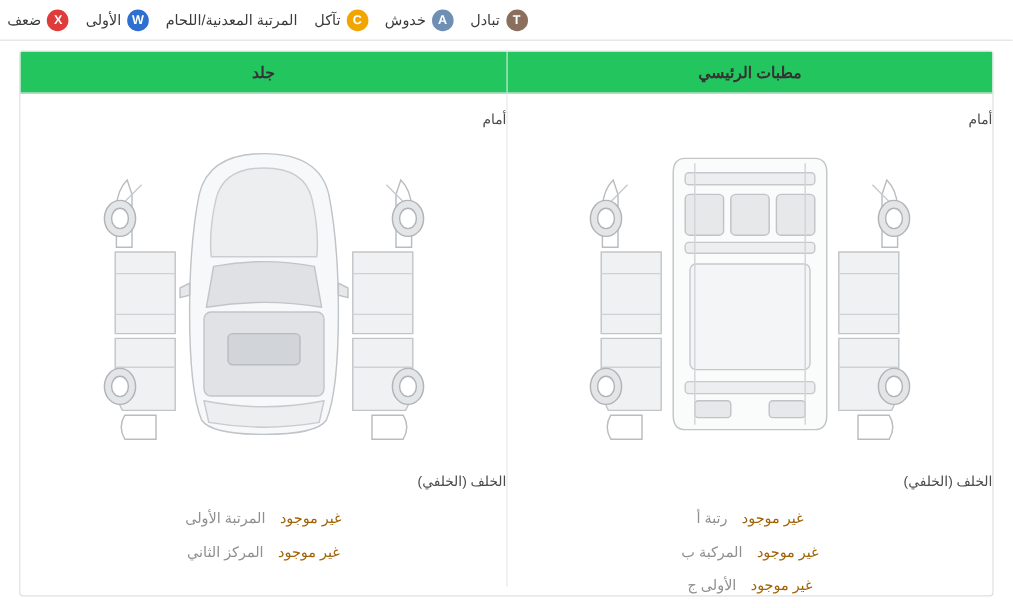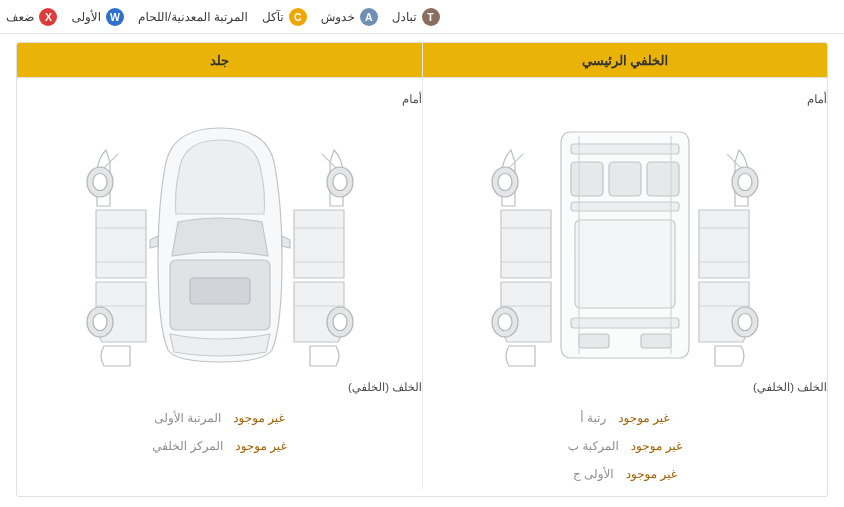--- a/index.html
+++ b/index.html
@@ -52,21 +52,21 @@
     margin: 8px 16px 0 16px;
     border: 1px solid #e0e0e0;
     border-radius: 3px;
     overflow: hidden;
     height: 455px;
     background: #fff;
   }
   .head-row { display: flex; flex-direction: row; }
   .head-cell {
     flex: 1 1 50%;
-    background: #eab308;
+    background: #22c55e;
     text-align: center;
     font-size: 13px;
     font-weight: bold;
     color: #333;
     padding: 10px 0 9px 0;
     border-bottom: 1px solid #e0e0e0;
   }
   .head-cell.sep { border-left: 1px solid #e8e8e8; }
 
   .body-row { display: flex; flex-direction: row; height: 411px; }
@@ -75,21 +75,21 @@
     position: relative;
     padding-top: 14px;
   }
   .body-cell.sep { border-left: 1px solid #e8e8e8; }
 
   .orient {
     text-align: right;
     font-size: 11.5px;
     color: #4a4a4a;
   }
-  .orient.bottom { margin-top: 2px; }
+  .orient.bottom { margin-top: 16px; }
 
   .diagram-wrap {
     display: flex;
     justify-content: center;
     align-items: center;
     height: 272px;
   }
 
   .rows {
     margin-top: 10px;
@@ -144,21 +144,21 @@
     <div class="legend-item">
       <span class="legend-badge" style="background:#e03b3b">X</span>
       <span>ضعف</span>
     </div>
 
   </div>
 
   <div class="panel">
 
     <div class="head-row">
-      <div class="head-cell sep">الخلفي الرئيسي</div>
+      <div class="head-cell sep">مطبات الرئيسي</div>
       <div class="head-cell">جلد</div>
     </div>
 
     <div class="body-row">
 
       <div class="body-cell sep">
         <div class="orient">أمام</div>
 
         <div class="diagram-wrap">
           <svg width="300" height="264" viewBox="0 0 300 264">
@@ -283,20 +283,20 @@
 
         <div class="orient bottom">الخلف (الخلفي)</div>
 
         <div class="rows">
           <div class="status-row">
             <span class="val">غير موجود</span>
             <span class="lbl">المرتبة الأولى</span>
           </div>
           <div class="status-row">
             <span class="val">غير موجود</span>
-            <span class="lbl">المركز الخلفي</span>
+            <span class="lbl">المركز الثاني</span>
           </div>
         </div>
       </div>
 
     </div>
   </div>
 </div>
 
 </body></html>

